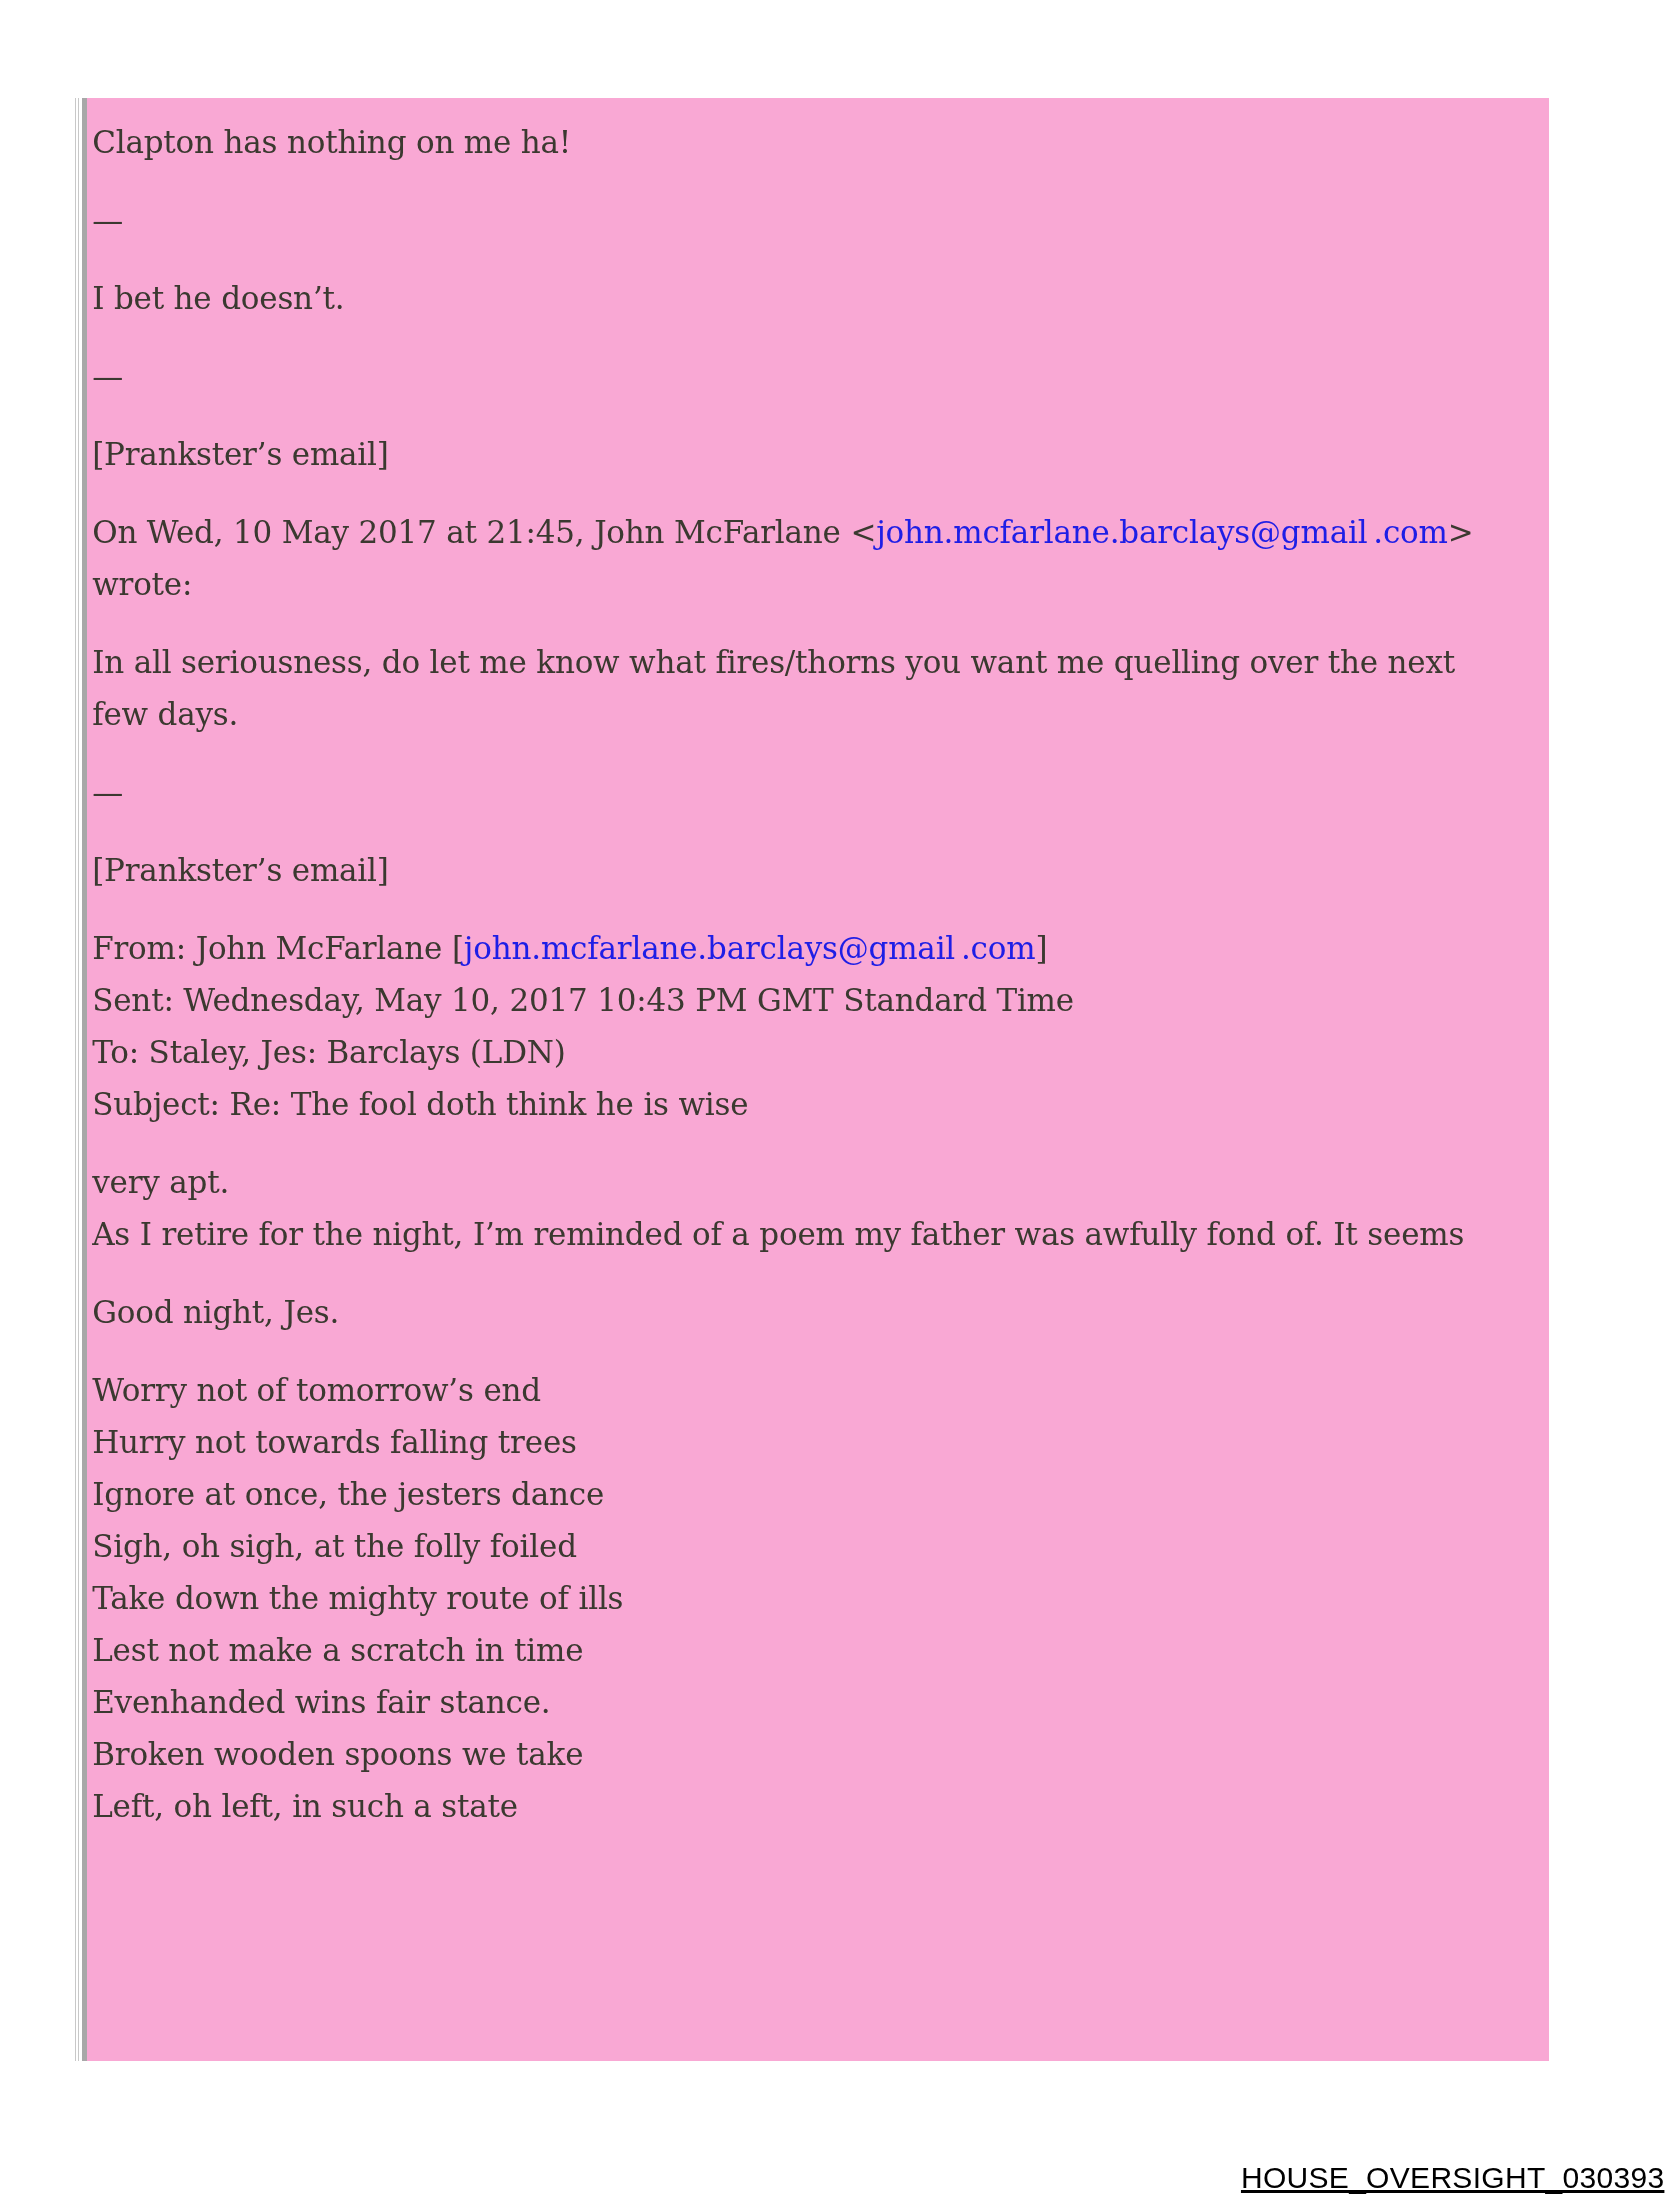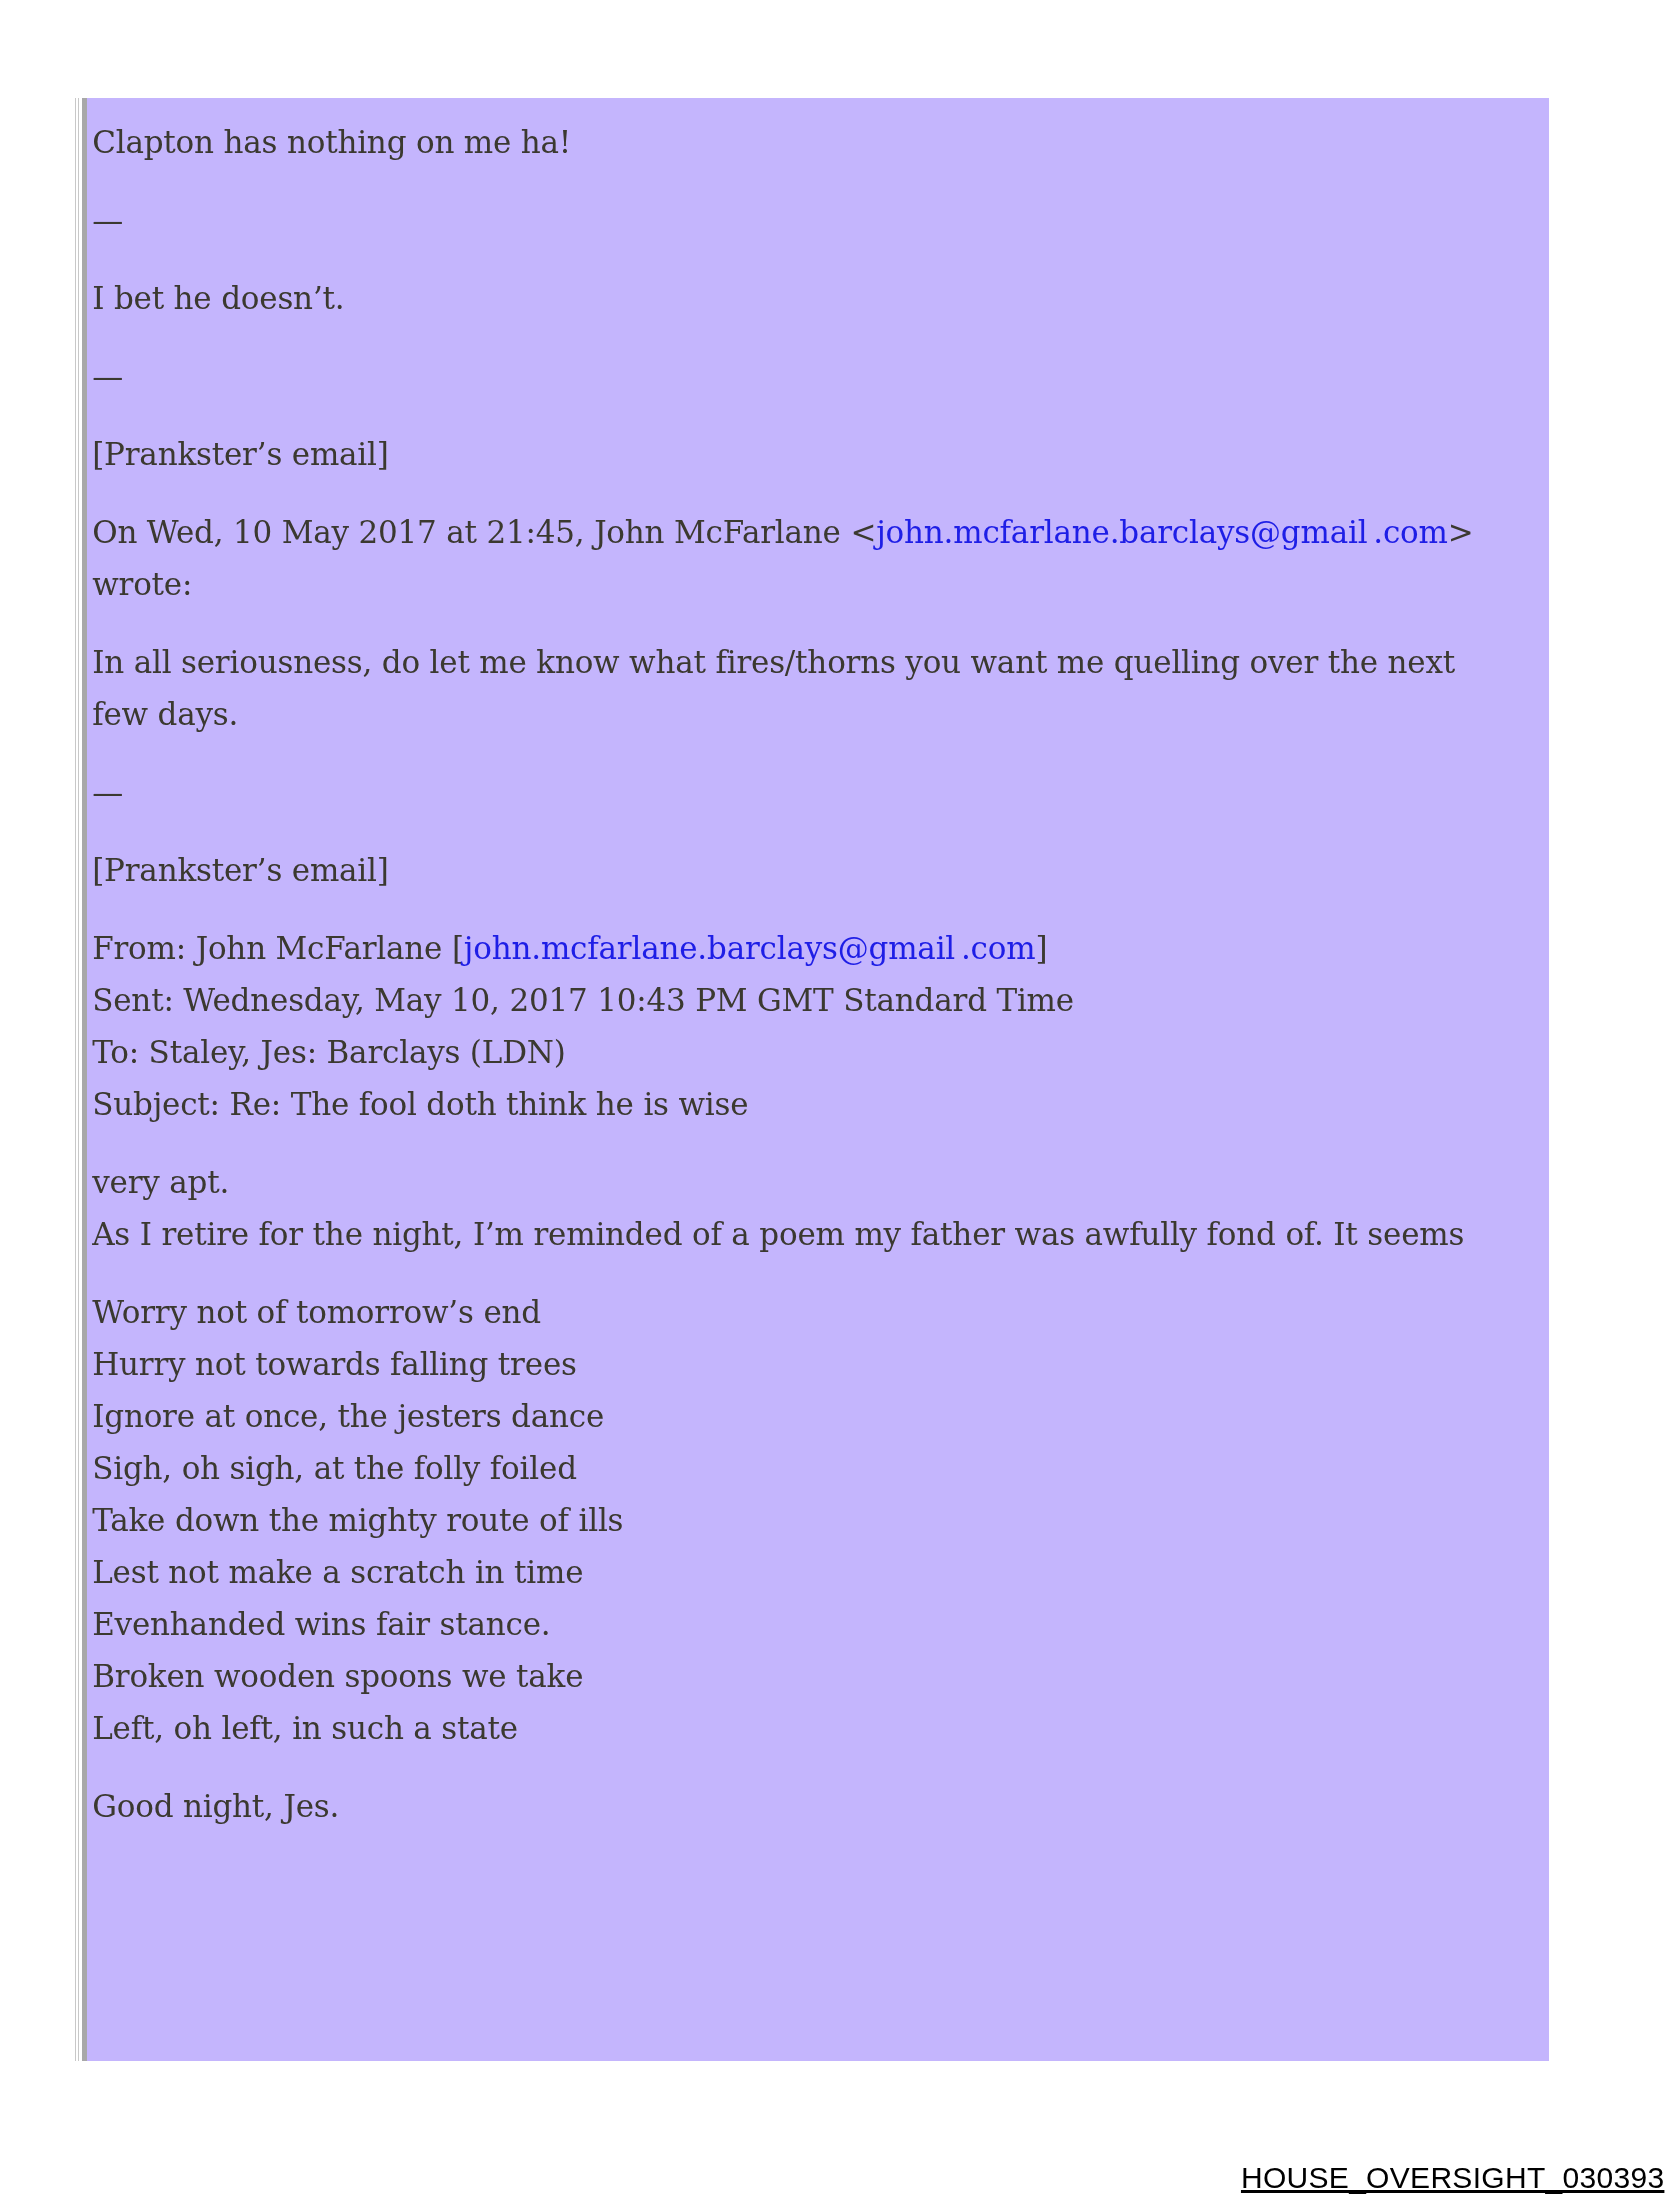--- a/index.html
+++ b/index.html
@@ -25,21 +25,21 @@
   .vrule.thin-2 { left: 78px; width: 1.3px; background: #c8c8c8; }
   .vrule.thick  { left: 82px; width: 4.6px; background: #a8a8a8; }
 
   
   .quote-block {
     position: absolute;
     left: 87px;
     top: 98px;
     width: 1462px;
     height: 1963px;
-    background: #c4b5fd;
+    background: #f9a8d4;
     overflow: hidden;
     padding: 17.7px 13px 0 5.2px;
     color: #3b3930;
     font-size: 31px;
     letter-spacing: -0.2px;
   }
   .quote-block p {
     margin: 0 0 26px 0;
     line-height: 52px;
   }
@@ -108,30 +108,30 @@
     <span class="line">Sent: Wednesday, May 10, 2017 10:43 PM GMT Standard Time</span>
     <span class="line">To: Staley, Jes: Barclays (LDN)</span>
     <span class="line">Subject: Re: The fool doth think he is wise</span>
   </p>
 
   <p>
       <span class="line">very apt.</span>
       <span class="line">As I retire for the night, I’m reminded of a poem my father was awfully fond of. It seems</span>
     </p>
 
+  <p>Good night, Jes.</p>
+
   <p>
       <span class="line">Worry not of tomorrow’s end</span>
       <span class="line">Hurry not towards falling trees</span>
       <span class="line">Ignore at once, the jesters dance</span>
       <span class="line">Sigh, oh sigh, at the folly foiled</span>
       <span class="line">Take down the mighty route of ills</span>
       <span class="line">Lest not make a scratch in time</span>
       <span class="line">Evenhanded wins fair stance.</span>
       <span class="line">Broken wooden spoons we take</span>
       <span class="line">Left, oh left, in such a state</span>
     </p>
 
-  <p>Good night, Jes.</p>
-
 </div>
 
 <div class="bates">HOUSE_OVERSIGHT_030393</div>
 
 
 </body></html>

